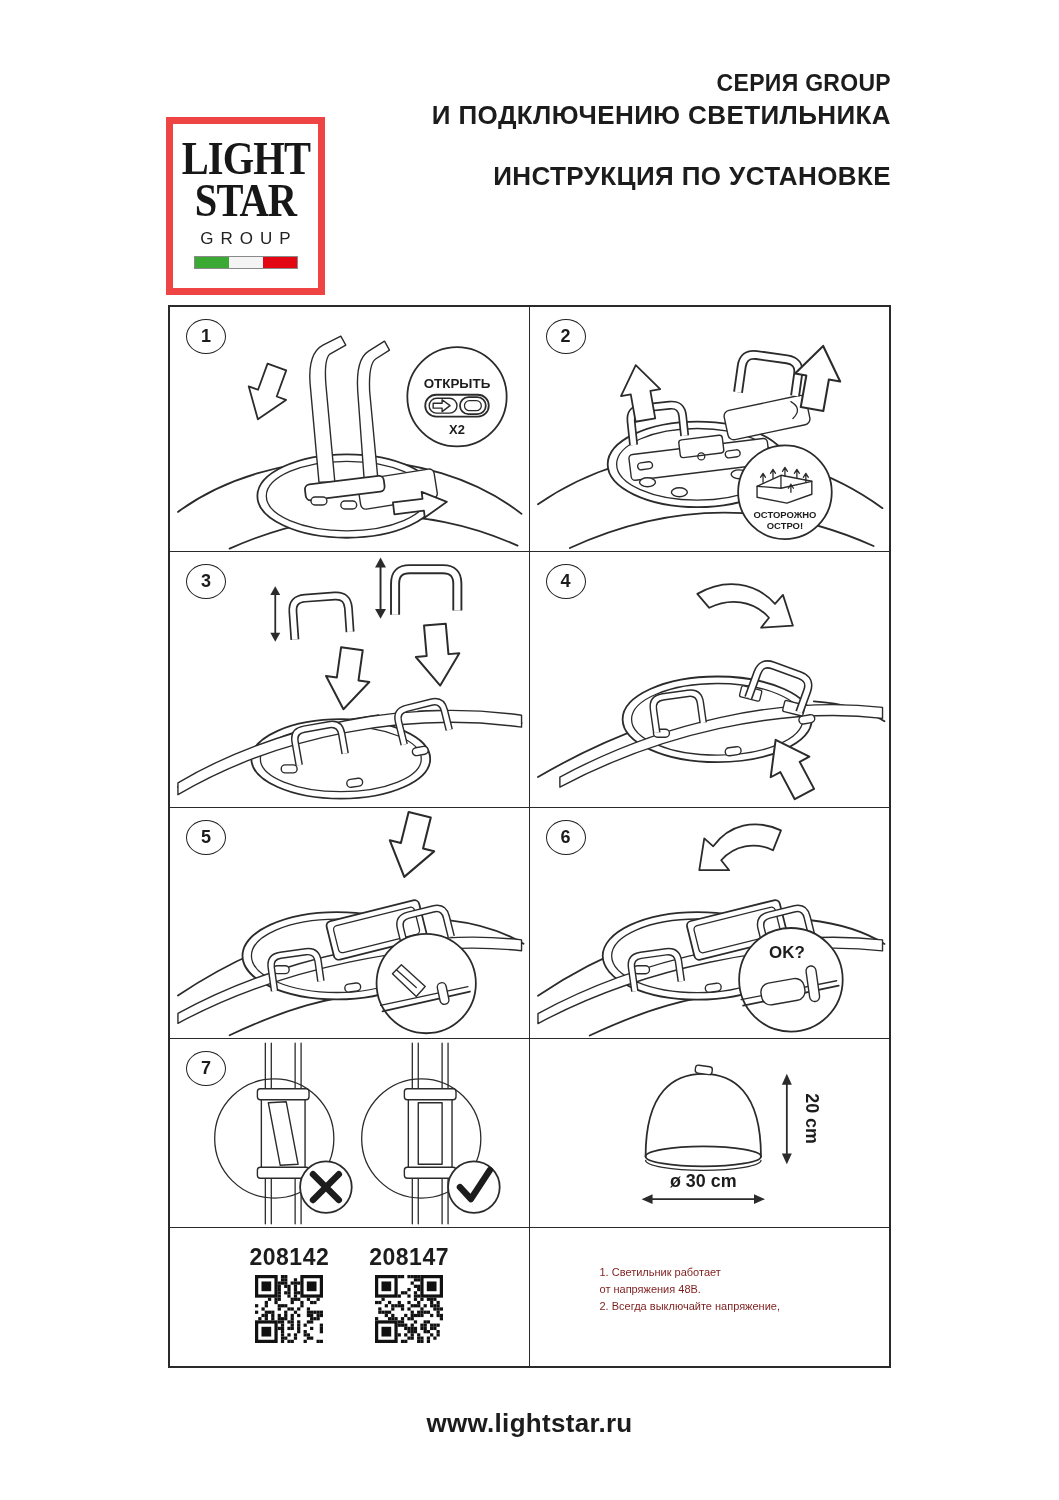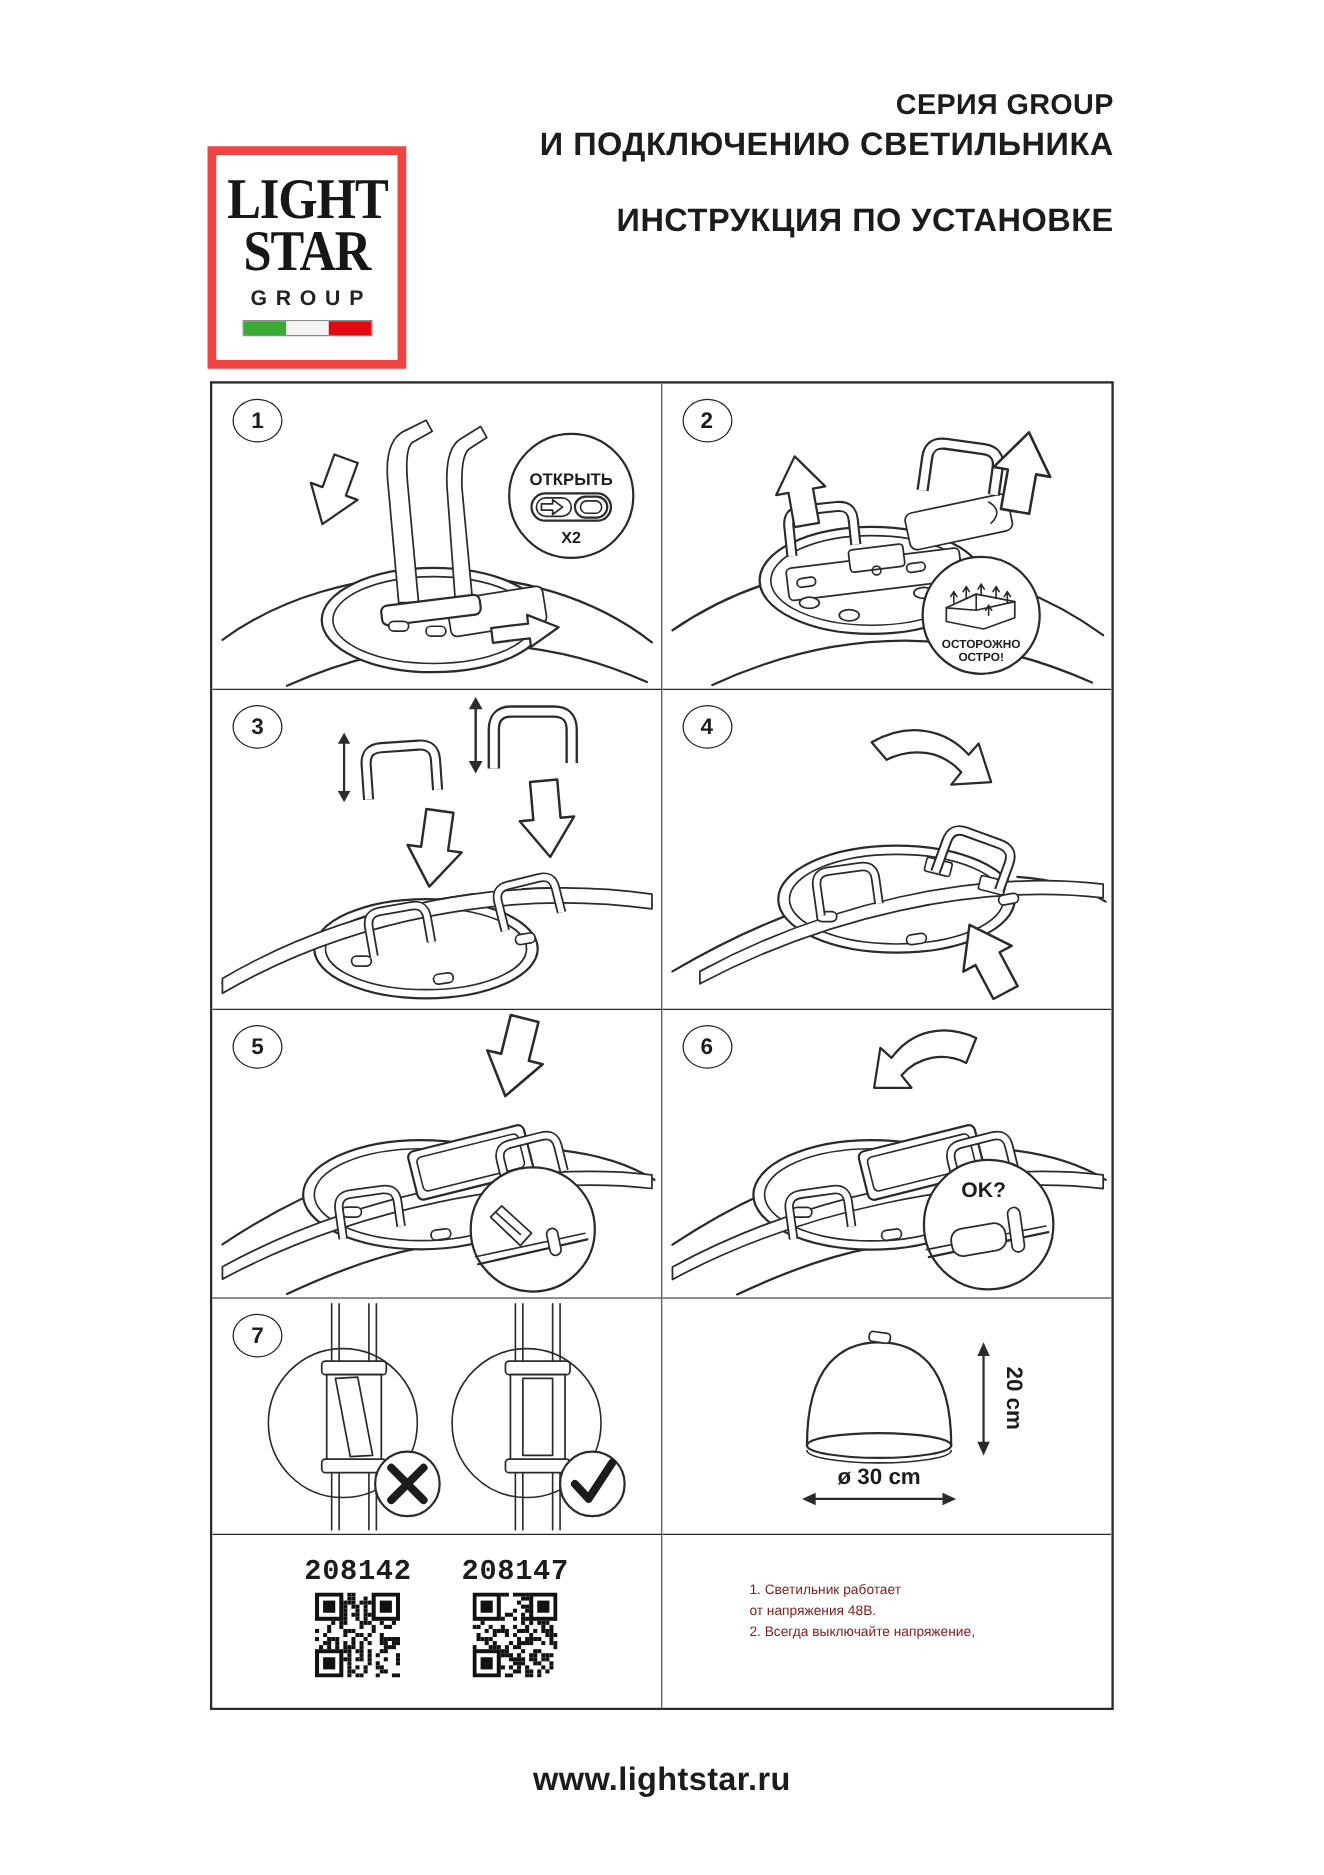--- a/index.html
+++ b/index.html
@@ -13,21 +13,21 @@
     border:7px solid #ef4444;background:#fff;text-align:center;margin-top:44px;
   }
   .logo-word{
     font-family:"Liberation Serif","DejaVu Serif",serif;font-weight:bold;
     font-size:46px;line-height:0.92;letter-spacing:-1px;color:#171717;
     display:block;transform:scaleX(0.88);transform-origin:center;
   }
   #logo-box .logo-top{margin-top:14px;}
   .logo-group{
     display:block;margin-top:6px;font-size:17px;letter-spacing:7px;
-    color:#222;font-weight:bold;text-indent:7px;
+    color:#222;font-weight:normal;text-indent:7px;
   }
   .logo-flag{
     margin:7px auto 0 auto;width:102px;height:11px;border:1px solid #8a8a8a;
     display:flex;
   }
   .logo-flag div{flex:1;height:100%;}
   #header-text{
     position:absolute;right:168px;top:68px;text-align:right;width:560px;
   }
   .hdr-small{font-size:23px;font-weight:bold;line-height:1.32;letter-spacing:0.3px;}
@@ -51,21 +51,21 @@
   .ln{fill:none;stroke:#2b2b2b;stroke-width:1.8;stroke-linecap:round;stroke-linejoin:round;}
   .ln-thin{fill:none;stroke:#2b2b2b;stroke-width:1.3;stroke-linecap:round;stroke-linejoin:round;}
   .fw{fill:#ffffff;stroke:#2b2b2b;stroke-width:1.8;stroke-linejoin:round;}
   .fw-thin{fill:#ffffff;stroke:#2b2b2b;stroke-width:1.4;stroke-linejoin:round;}
   .fb{fill:#2b2b2b;stroke:none;}
   .clampB{fill:none;stroke:#2b2b2b;stroke-width:9;stroke-linecap:butt;stroke-linejoin:round;}
   .clampW{fill:none;stroke:#ffffff;stroke-width:5.6;stroke-linecap:butt;stroke-linejoin:round;}
   .svgtxt{font-family:"Liberation Sans","DejaVu Sans",sans-serif;font-weight:bold;fill:#1c1c1c;}
   
   .qr-cell{display:flex;justify-content:center;align-items:flex-start;gap:40px;padding-top:16px;}
-  .qr-block{text-align:right;font-family:Liberation Mono, monospace;}
+  .qr-block{text-align:right;}
   .qr-label{font-size:23px;font-weight:bold;letter-spacing:0.5px;margin-bottom:4px;}
   .qr-svg{display:block;margin:0 auto;}
   .notes-cell{padding:36px 20px 0 70px;box-sizing:border-box;}
   .note-line{font-size:11px;line-height:1.55;color:#7f1d1d;}
   
   #footer{
     position:absolute;left:0;top:1408px;width:1059px;text-align:center;
     font-size:26px;font-weight:bold;letter-spacing:0.3px;
   }
 </style>

